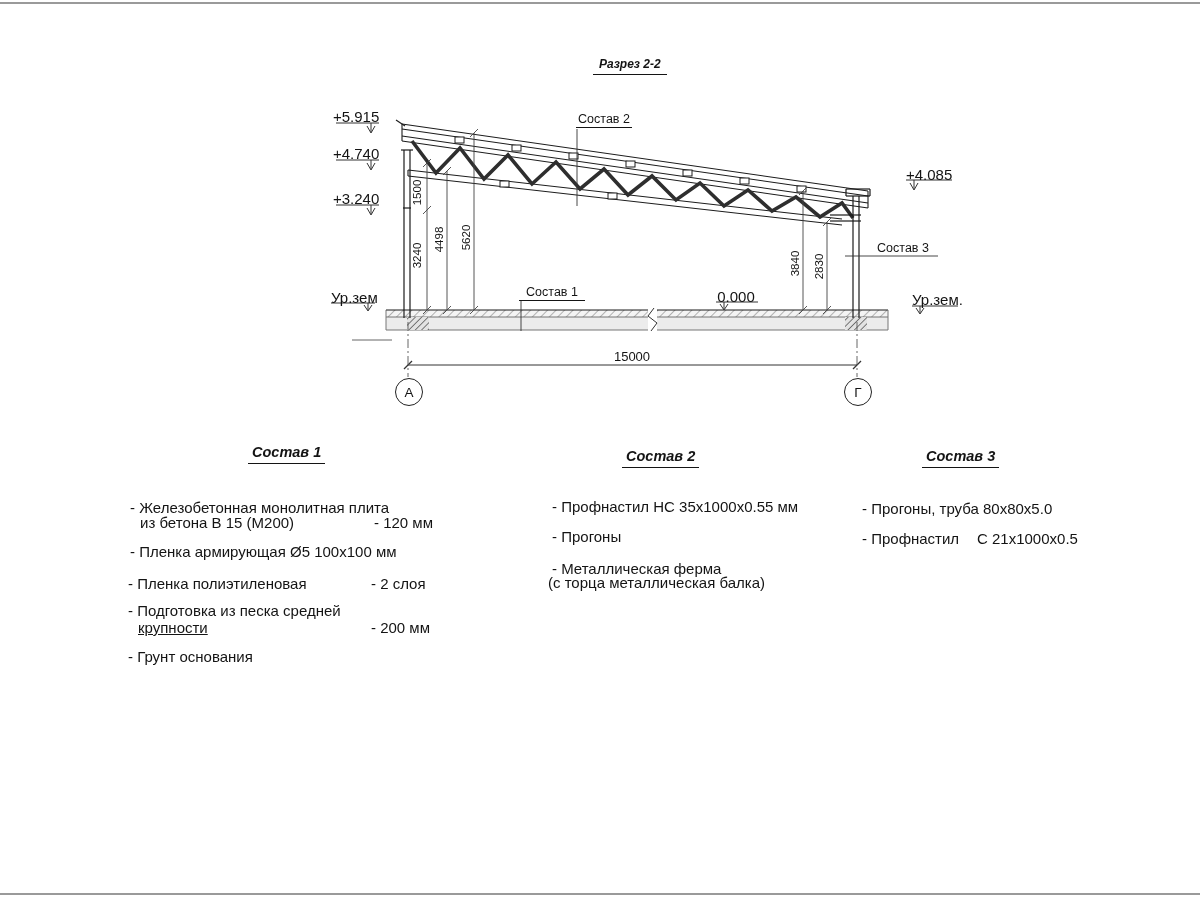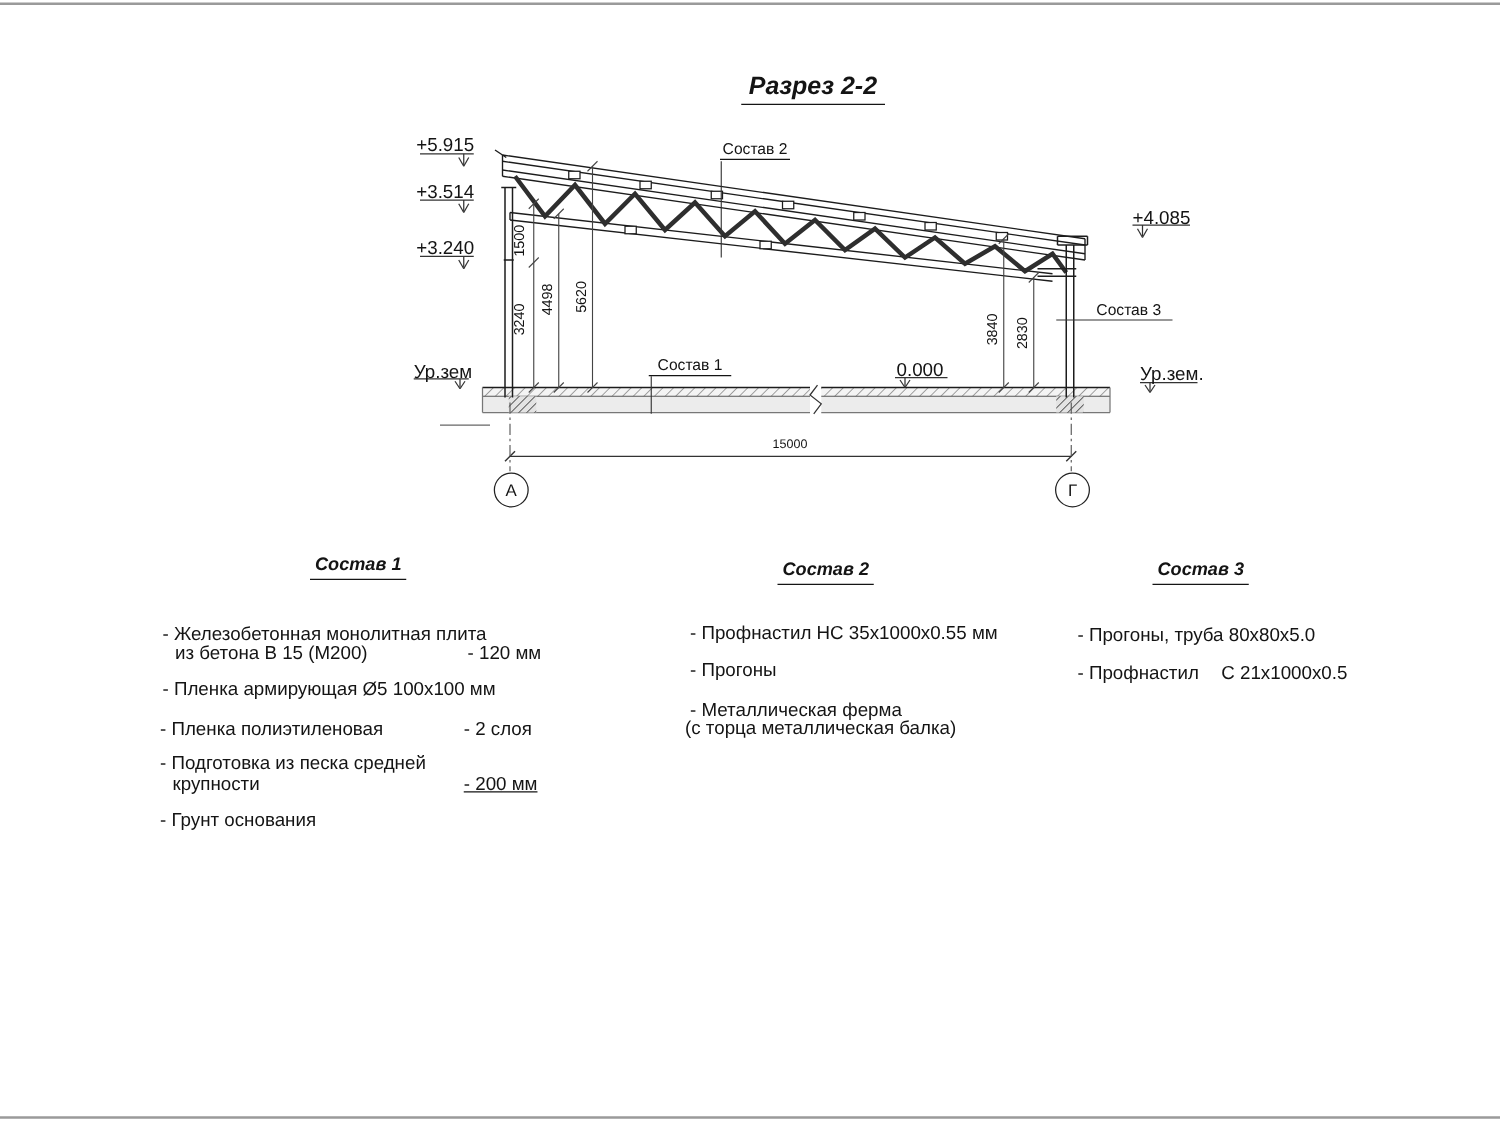--- a/index.html
+++ b/index.html
@@ -4,22 +4,22 @@
 <style>
   html,body{margin:0;padding:0;background:#fff;}
   #page{position:relative;width:1200px;height:900px;background:#fff;overflow:hidden;
         font-family:"Liberation Sans",sans-serif;color:#141414;}
   .edge{position:absolute;left:0;width:1200px;height:2px;background:#9a9a9a;}
   svg{position:absolute;left:0;top:0;}
   .t{position:absolute;white-space:nowrap;font-size:15px;line-height:1.15;}
   .elev{font-size:15px;}
   .vdim{position:absolute;width:44px;height:13px;font-size:11.5px;text-align:center;
         transform:rotate(-90deg);white-space:nowrap;}
-  .sdim{font-size:10px;text-align:center;}
-  .title{font-style:italic;font-size:20px;font-weight:bold;border-bottom:1.4px solid #141414;
+  .sdim{font-size:13px;text-align:center;}
+  .title{font-style:italic;font-size:12px;font-weight:bold;border-bottom:1.4px solid #141414;
          padding:0 6px 2px 6px;}
   .callout{font-size:12.5px;text-align:center;}
   .callout.u{border-bottom:1px solid #141414;padding-bottom:1px;}
   .axis{position:absolute;width:26px;height:26px;border:1.3px solid #222;border-radius:50%;
         display:flex;align-items:center;justify-content:center;font-size:13.5px;background:#fff;}
   .head{font-style:italic;font-size:14.5px;font-weight:bold;border-bottom:1.2px solid #141414;
         padding:0 4px 2px 4px;}
 </style>
 </head>
 <body>
@@ -167,21 +167,21 @@
   <g stroke="#333" stroke-width="0.9">
     <line x1="577" y1="129" x2="577" y2="206"></line>
     <line x1="521" y1="301" x2="521" y2="331"></line>
     <line x1="845" y1="256" x2="938" y2="256"></line>
   </g>
 </svg>
 
 <div class="t title" style="left:593px;top:58px;">Разрез 2-2</div>
 
 <div class="t elev" style="left:333px;top:108px;width:45px;text-align:right;">+5.915</div>
-<div class="t elev" style="left:333px;top:145px;width:45px;text-align:right;">+3.514</div>
+<div class="t elev" style="left:333px;top:145px;width:45px;text-align:right;">+4.740</div>
 <div class="t elev" style="left:333px;top:190px;width:45px;text-align:left;">+3.240</div>
 <div class="t elev" style="left:906px;top:166px;width:46px;text-align:left;">+4.085</div>
 <div class="t elev" style="left:714px;top:288px;width:44px;text-align:center;">0.000</div>
 <div class="t elev" style="left:331px;top:289px;">Ур.зем</div>
 <div class="t elev" style="left:912px;top:291px;">Ур.зем.</div>
 
 <div class="vdim" style="left:395px;top:186px;">1500</div>
 <div class="vdim" style="left:395px;top:249px;">3240</div>
 <div class="vdim" style="left:417px;top:233px;">4498</div>
 <div class="vdim" style="left:444px;top:231px;">5620</div>
@@ -201,22 +201,22 @@
 <div class="t callout" style="left:872px;top:241px;width:62px;">Состав 3</div>
 
 <div class="t head" style="left:248px;top:444px;">Состав 1</div>
 <div class="t" style="left:130px;top:499px;">- Железобетонная  монолитная плита</div>
 <div class="t" style="left:140px;top:514px;">из бетона В 15 (М200)</div>
 <div class="t" style="left:374px;top:514px;">- 120 мм</div>
 <div class="t" style="left:130px;top:543px;">- Пленка армирующая Ø5 100х100 мм</div>
 <div class="t" style="left:128px;top:575px;">- Пленка полиэтиленовая</div>
 <div class="t" style="left:371px;top:575px;">-  2 слоя</div>
 <div class="t" style="left:128px;top:602px;">- Подготовка из песка средней</div>
-<div class="t" style="left:138px;top:619px;">крупности</div>
-<div class="t" style="left:371px;top:619px;text-decoration:underline;">- 200 мм</div>
+<div class="t" style="left:138px;top:619px;text-decoration:underline;">крупности</div>
+<div class="t" style="left:371px;top:619px;">- 200 мм</div>
 <div class="t" style="left:128px;top:648px;">- Грунт основания</div>
 
 <div class="t head" style="left:622px;top:448px;">Состав 2</div>
 <div class="t" style="left:552px;top:498px;">- Профнастил НС 35х1000х0.55 мм</div>
 <div class="t" style="left:552px;top:528px;">- Прогоны</div>
 <div class="t" style="left:552px;top:560px;">- Металлическая ферма</div>
 <div class="t" style="left:548px;top:574px;">(с торца металлическая балка)</div>
 
 <div class="t head" style="left:922px;top:448px;">Состав 3</div>
 <div class="t" style="left:862px;top:500px;">- Прогоны, труба</div>

